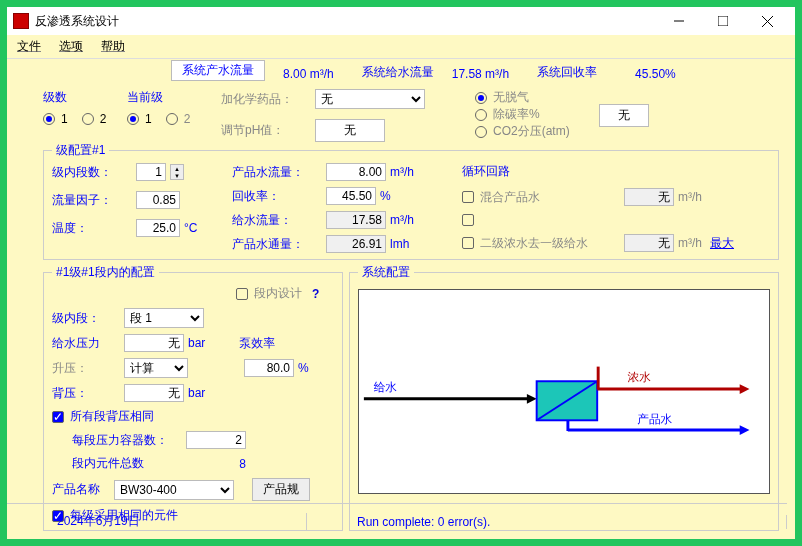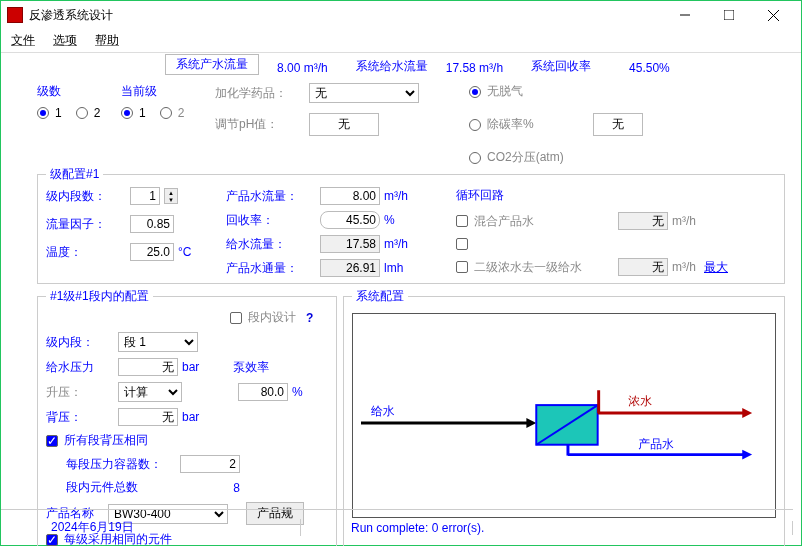--- a/index.html
+++ b/index.html
@@ -1,17 +1,17 @@
 <!DOCTYPE html>
 <html><head>
 <meta charset="utf-8">
 <style>
   * { box-sizing: border-box; font-family: "Microsoft YaHei", "SimSun", sans-serif; font-size: 12px; }
   body { margin: 0; background: #777; }
-  .window { width: 802px; height: 546px; background: #ffffff; border: 1px solid #22c55e; position: relative; }
+  .window { width: 802px; height: 546px; background: #fef9c3; border: 7px solid #22c55e; position: relative; }
   .titlebar { height: 28px; background: #fff; display: flex; align-items: center; padding: 0 6px; }
   .titlebar .app-icon { width: 16px; height: 16px; background: #c00; border: 1px solid #800; margin-right: 6px; }
   .titlebar .title { flex: 1; }
   .winbtns { display: flex; }
   .winbtn { width: 44px; height: 28px; display: flex; align-items: center; justify-content: center; }
   .menubar { height: 24px; display: flex; align-items: center; padding: 0 10px; gap: 18px; border-bottom: 1px solid #ddd; }
   .menubar span { text-decoration: underline; text-decoration-color: #888; }
   .topstats { height: 22px; display: flex; align-items: flex-end; padding: 0 10px; gap: 4px; }
   .topstats .lbl { color: #00f; }
   .topstats .val { color: #00f; }
@@ -116,21 +116,21 @@
       <div class="col" style="width:240px;gap:10px">
         <div class="row">
           <span class="lblg" style="width:90px">加化学药品：</span>
           <select style="width:110px"><option>无</option></select>
         </div>
         <div class="row">
           <span class="lblg" style="width:90px">调节pH值：</span>
           <div class="btnw" style="width:70px">无</div>
         </div>
       </div>
-      <div class="col" style="width:110px;gap:16px">
+      <div class="col" style="width:110px;gap:0">
         <div class="row">
             <span class="radio sel"></span>
             <span class="lblg">无脱气</span>
           </div>
         <div class="row">
             <span class="radio"></span>
             <span class="lblg">除碳率%</span>
           </div>
         <div class="row">
             <span class="radio"></span>
@@ -165,21 +165,21 @@
             </div>
         </div>
         <div class="col" style="width:210px;gap:6px">
           <div class="row">
               <span class="lblb" style="width:90px">产品水流量：</span>
               <input type="text" style="width: 60px;" value="8.00">
               <span class="unit">m³/h</span>
             </div>
           <div class="row">
               <span class="lblb" style="width:90px">回收率：</span>
-              <input type="text" style="width: 60px; border-radius: 8px;" value="45.50">
+              <input type="text" style="width: 50px;" value="45.50">
               <span class="unit">%</span>
             </div>
           <div class="row">
               <span class="lblb" style="width:90px">给水流量：</span>
               <input type="text" class="ro" style="width: 60px;" value="17.58">
               <span class="unit">m³/h</span>
             </div>
           <div class="row">
               <span class="lblb" style="width:90px">产品水通量：</span>
               <input type="text" class="ro" style="width: 60px;" value="26.91">

